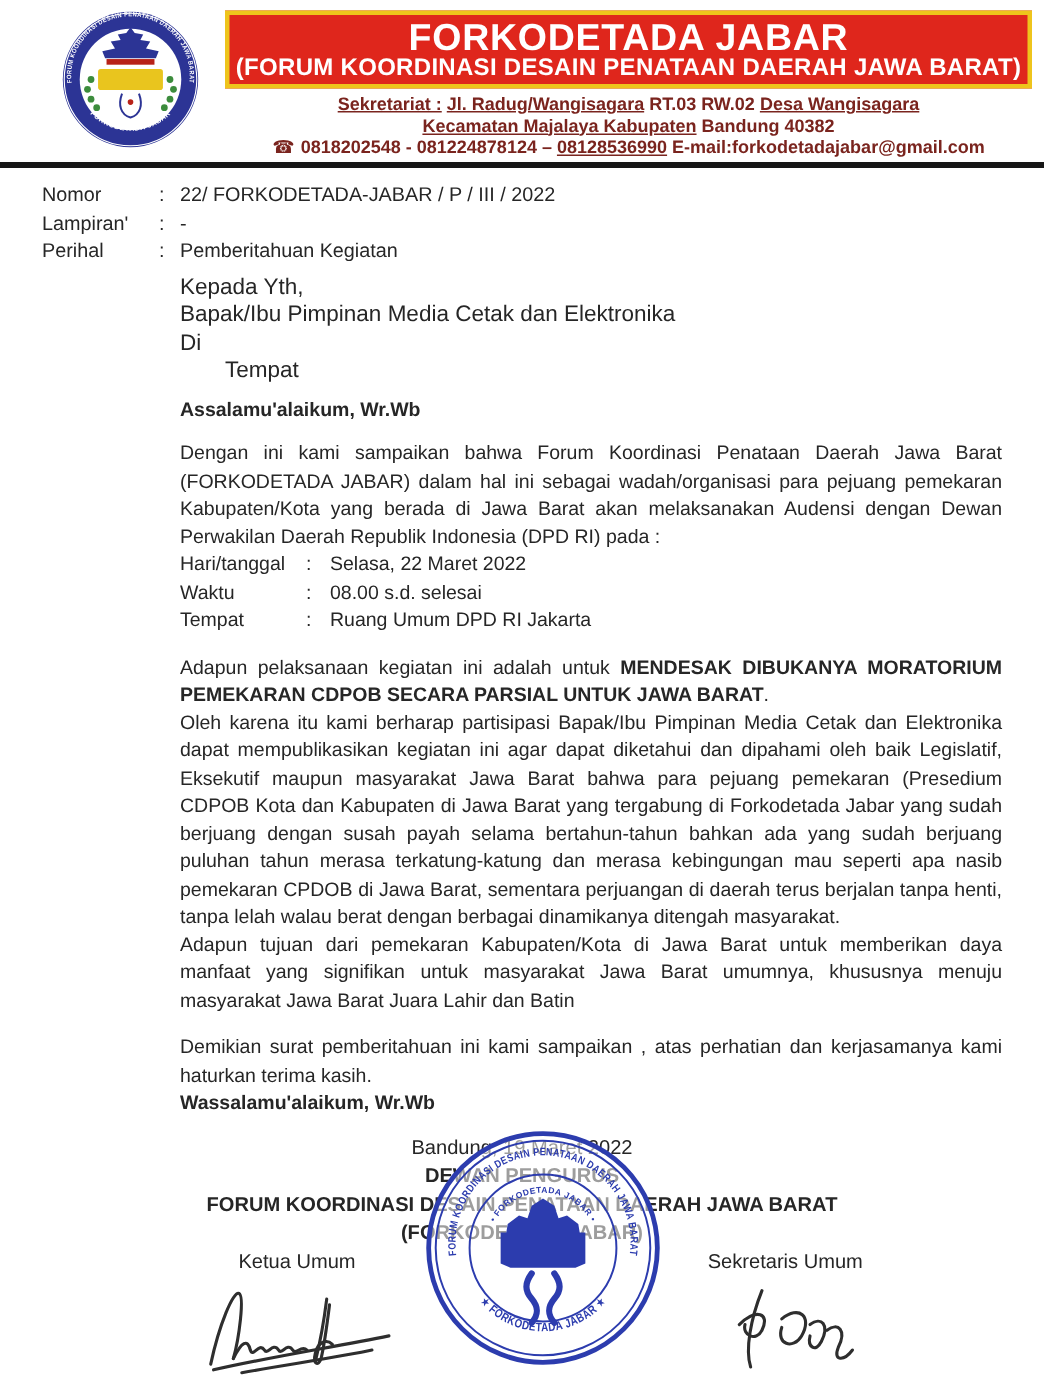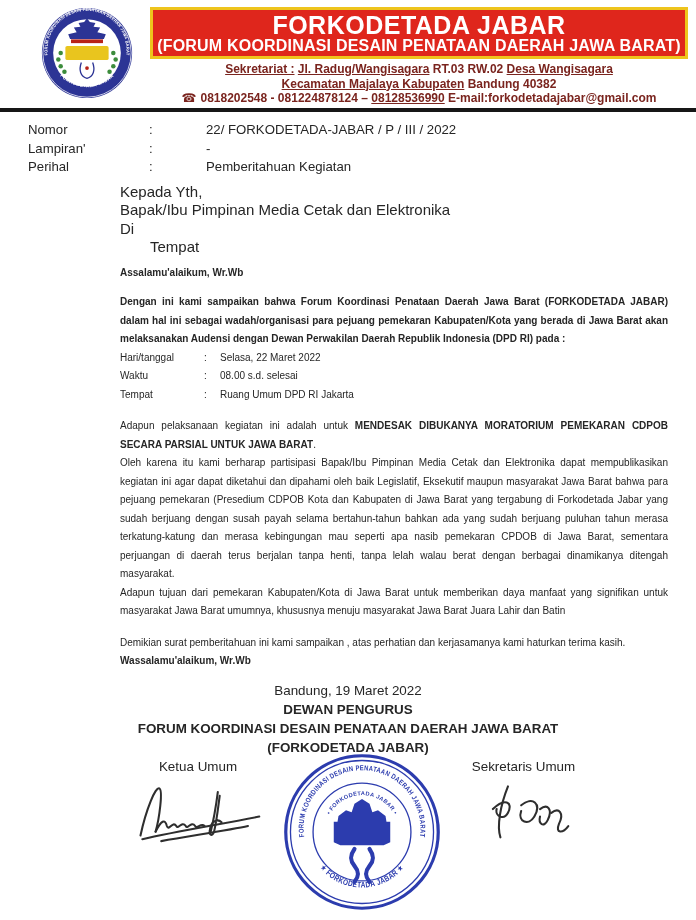--- a/index.html
+++ b/index.html
@@ -12,34 +12,34 @@
   .logo-wrap{position:absolute;left:38px;top:6px;width:98px;height:94px;}
   .head-right{margin-left:150px;width:538px;}
   .banner{background:#df261c;border:3px solid #eec41c;text-align:center;padding:2px 0 3px 0;}
   .banner .title{color:#ffffff;font-weight:bold;font-size:25px;line-height:27px;letter-spacing:.5px;}
   .banner .subtitle{color:#ffffff;font-weight:bold;font-size:16px;line-height:14px;letter-spacing:.2px;}
   .secretariat{margin-top:3px;text-align:center;color:#7a241e;font-weight:bold;font-size:12px;line-height:14.5px;}
   .secretariat .useg{text-decoration:underline;}
   .phone-glyph{margin-right:4px;}
   
   .meta{margin:9px 0 0 28px;font-size:13.2px;line-height:18.5px;}
-  .meta-row{display:flex;gap:43px;}
+  .meta-row{display:flex;}
   .meta-label{width:78px;}
   .meta-colon{width:14px;}
   .meta-value.bold{font-weight:normal;}
   
   .recipient{margin:6px 0 0 120px;font-size:15px;line-height:18.5px;}
   .recipient .indent{margin-left:30px;}
   
-  .body-text{margin-left:120px;width:548px;font-size:10px;line-height:18.5px;}
+  .body-text{margin-left:120px;width:548px;font-size:13px;line-height:18.5px;}
   .body-text p{margin:0;}
   .justify{text-align:justify;}
   .bold{font-weight:bold;}
   .mt-sal{margin-top:7px !important;}
-  .mt-para{margin-top:11px !important;font-weight:bold;}
+  .mt-para{margin-top:11px !important;}
   .mt-para2{margin-top:13px !important;}
   .sched-row{display:flex;}
   .sched-label{width:84px;}
   .sched-colon{width:16px;}
   
   .center-block{margin-top:10px;text-align:center;font-size:13.4px;line-height:19px;}
   
   .signatures{position:relative;height:170px;margin-top:2px;font-size:13.4px;}
   .sig-col{position:absolute;top:0;text-align:center;}
   .sig-col.left{left:103px;width:190px;}

